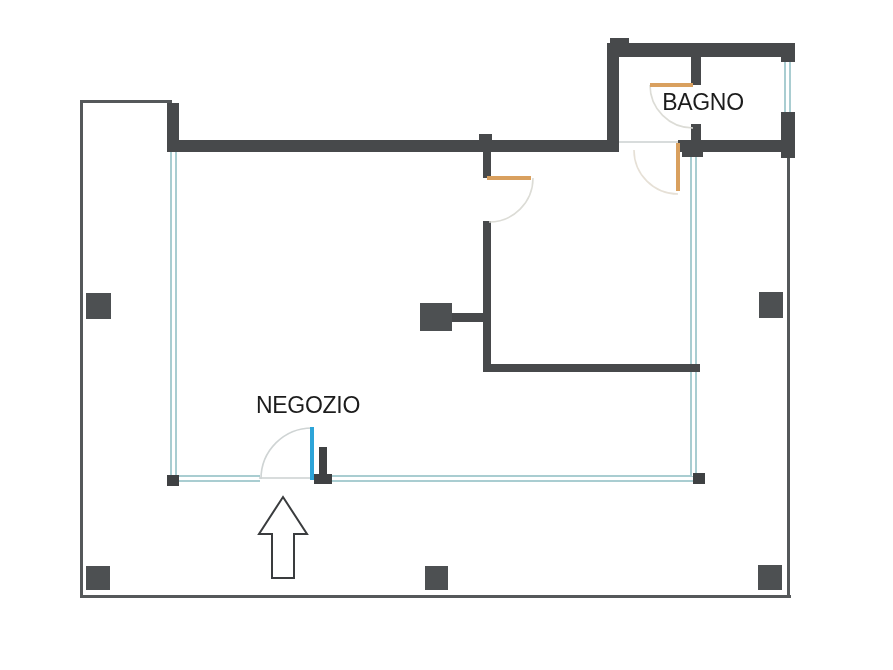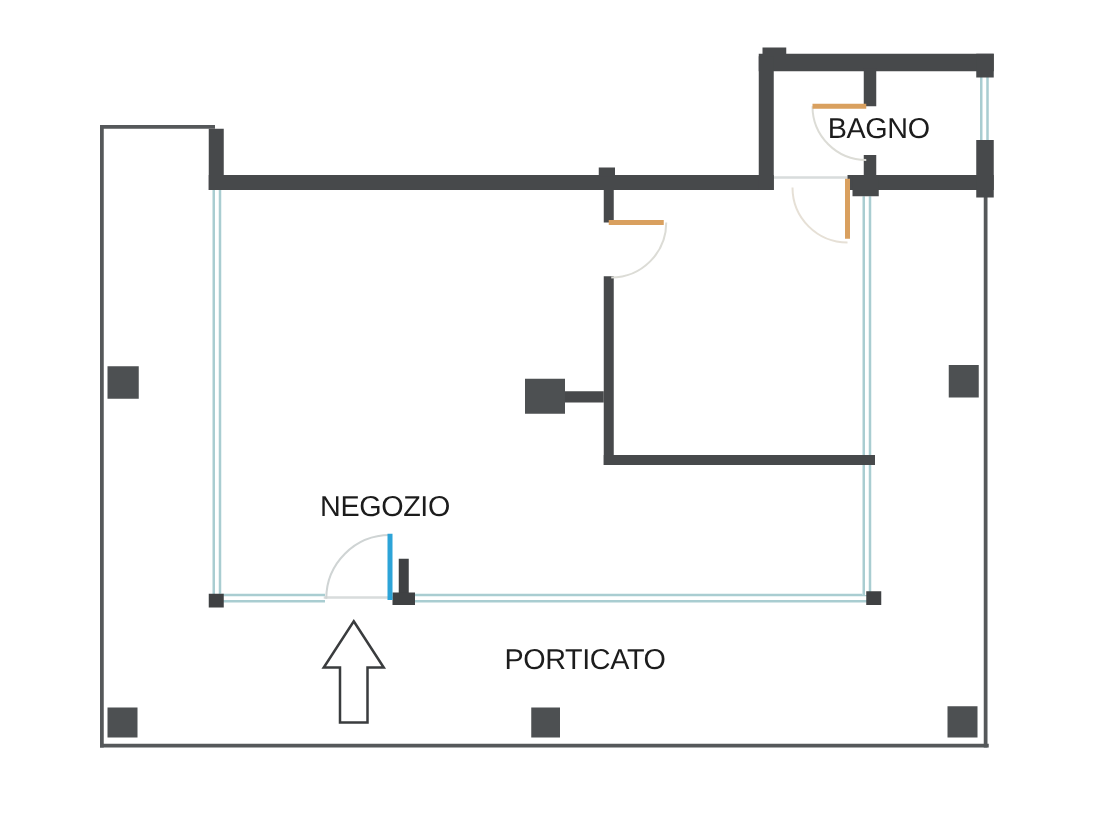--- a/index.html
+++ b/index.html
@@ -89,15 +89,14 @@
   <svg id="overlay" width="893" height="670" viewBox="0 0 893 670">
     <path d="M650,85 A43,43 0 0 0 693,128" fill="none" stroke="#dcdcd6" stroke-width="1.6"></path>
     <path d="M634,150 A44,44 0 0 0 678,194" fill="none" stroke="#e6e0d6" stroke-width="1.6"></path>
     <path d="M533,178 A44,44 0 0 1 489,222" fill="none" stroke="#dcdcd6" stroke-width="1.6"></path>
     <path d="M261,479 A51,51 0 0 1 312,428" fill="none" stroke="#cfd4d4" stroke-width="1.6"></path>
     <polygon points="283,497 307,534 294,534 294,578 272,578 272,534 259,534" fill="#ffffff" stroke="#3a3c3e" stroke-width="2" stroke-linejoin="miter"></polygon>
   </svg>
 
   <div class="room-label" style="left:248px;top:392px;width:120px;">NEGOZIO</div>
   <div class="room-label" style="left:655px;top:89px;width:96px;">BAGNO</div>
-  <div class="room-label" style="left:400px;top:514px;width:136px;">PORTICATO</div>
 
 </div>
 
 </body></html>

